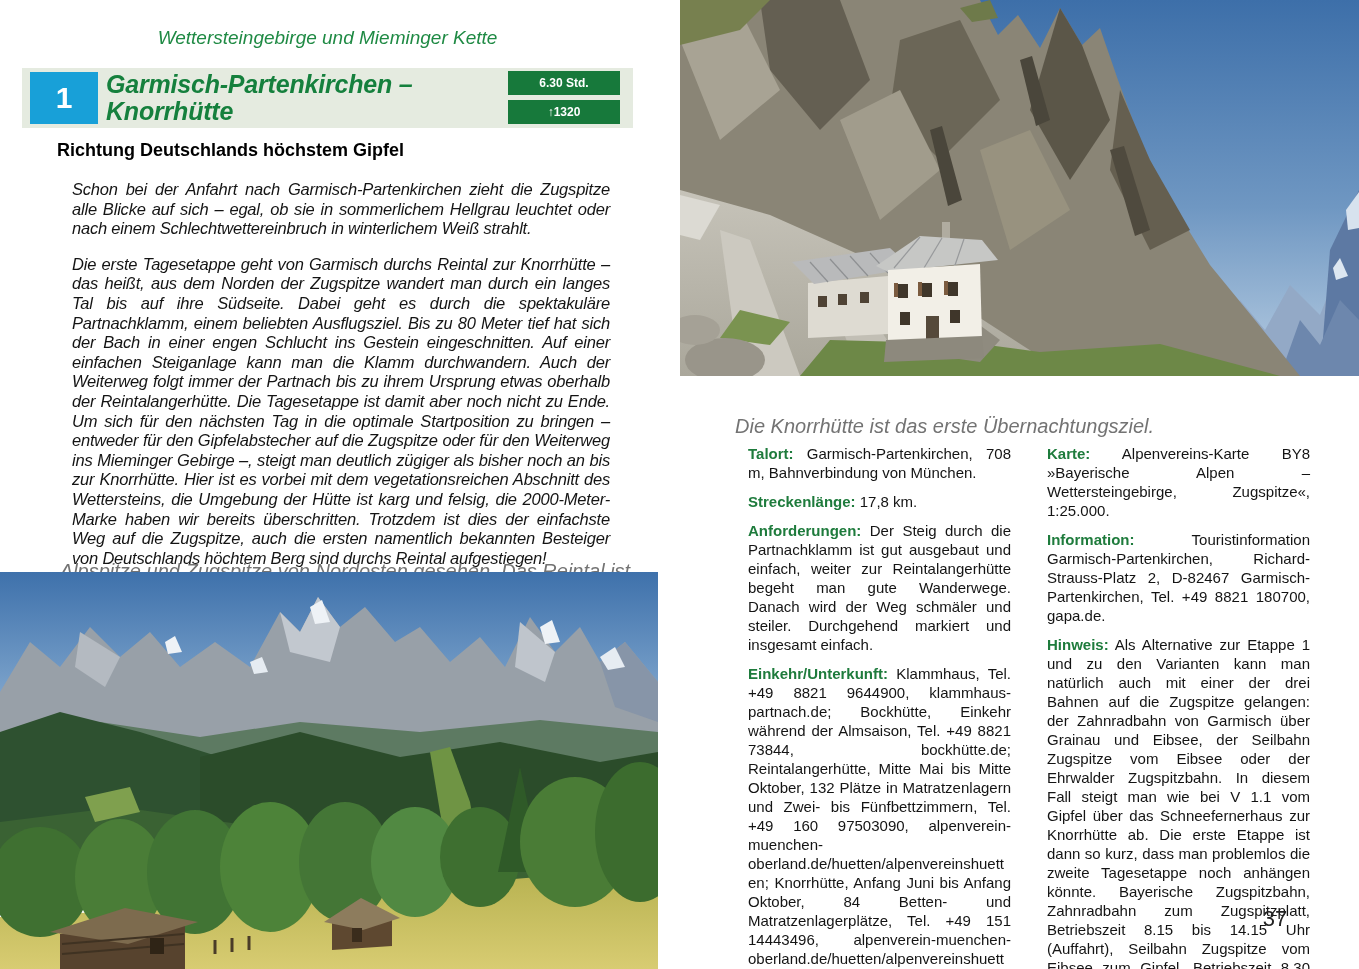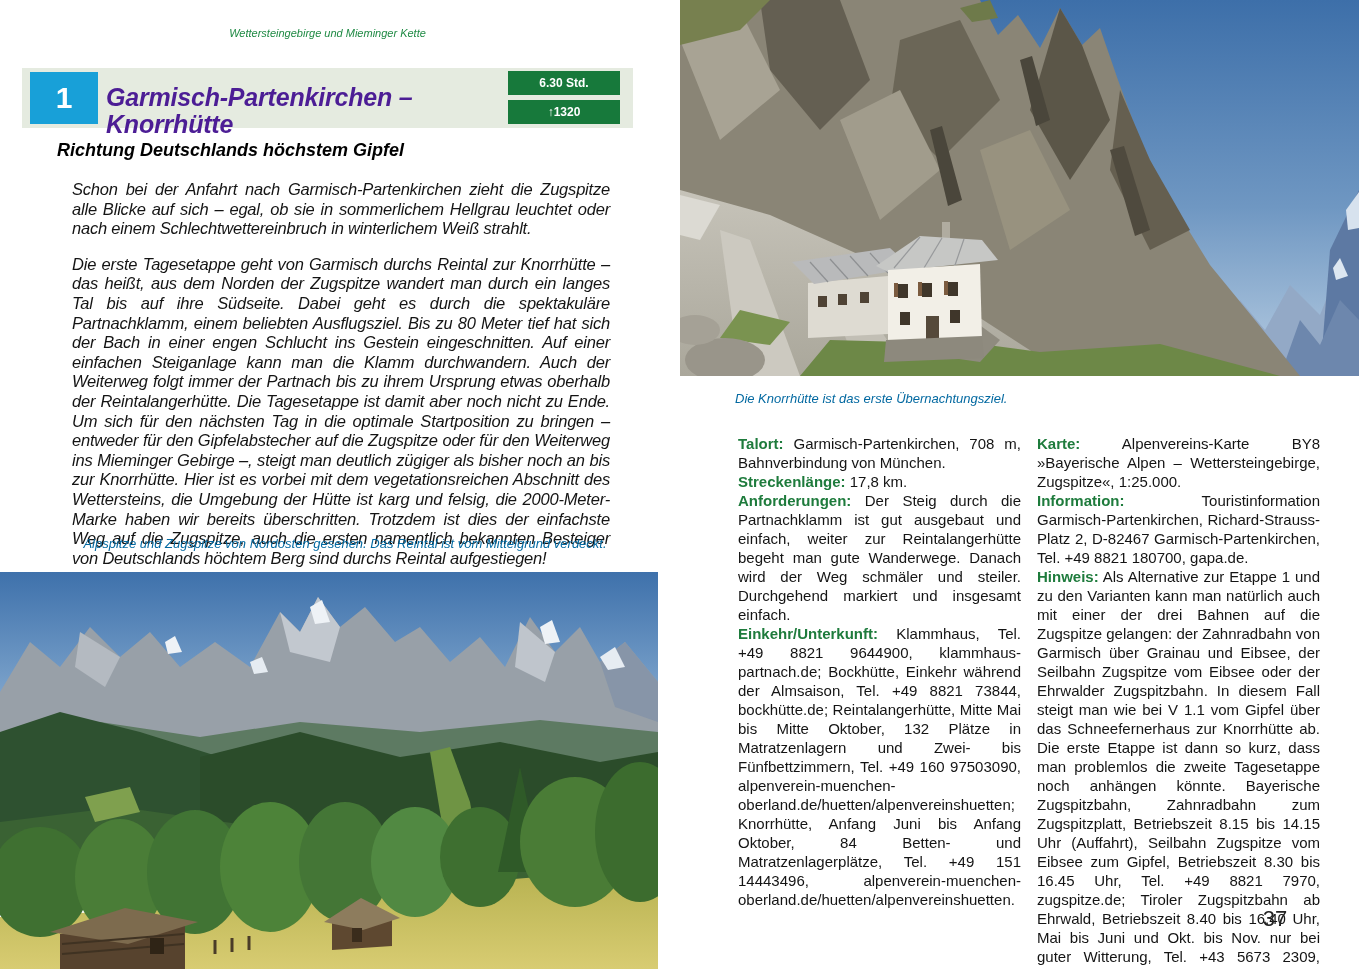--- a/index.html
+++ b/index.html
@@ -2,55 +2,55 @@
 <html lang="de"><head>
 <meta charset="utf-8">
 <style>
   html,body{margin:0;padding:0;background:#ffffff;}
   .page{
     position:relative;width:1359px;height:969px;overflow:hidden;background:#ffffff;
     font-family:"Liberation Sans","DejaVu Sans",sans-serif;color:#111;
   }
   .running-header{
     position:absolute;left:22px;top:27px;width:611px;text-align:center;
-    font-style:italic;font-size:11px;color:#1f8a44;
+    font-style:italic;font-size:19px;color:#1f8a44;
   }
   .titlebar{position:absolute;left:22px;top:68px;width:611px;height:60px;background:#e5ebe0;}
   .route-number{
     position:absolute;left:8px;top:4px;width:68px;height:52px;background:#18a0d8;
     color:#fff;font-size:30px;font-weight:bold;display:flex;align-items:center;justify-content:center;
   }
   .route-title{
-    position:absolute;left:84px;top:16px;font-size:25px;font-weight:bold;font-style:italic;
-    line-height:27px;color:#4c1d95;letter-spacing:-0.2px;white-space:nowrap;
+    position:absolute;left:84px;top:3px;font-size:25px;font-weight:bold;font-style:italic;
+    line-height:27px;color:#15803d;letter-spacing:-0.2px;white-space:nowrap;
   }
   .badges{position:absolute;right:13px;top:3px;width:112px;}
   .badge{
     height:24px;background:#17793b;color:#ffffff;font-weight:bold;font-size:12px;
     display:flex;align-items:center;justify-content:center;margin-bottom:5px;
   }
-  .intro-heading{position:absolute;left:57px;top:140px;font-size:18px;font-weight:bold;font-style:italic;color:#000;}
+  .intro-heading{position:absolute;left:57px;top:140px;font-size:18px;font-weight:bold;color:#000;}
   .intro-text{
     position:absolute;left:56px;top:164px;width:570px;font-size:16.5px;font-style:italic;
     line-height:19.6px;text-align:justify;color:#141414;letter-spacing:-0.2px;
   }
   .intro-text p{margin:16px;}
-  .caption{font-size:13px;font-style:italic;color:#0369a1;}
+  .caption{font-size:20px;font-style:italic;color:#737373;margin-top:24px;}
   .caption-left{position:absolute;left:57px;top:536px;width:576px;text-align:center;}
   .caption-right{position:absolute;left:735px;top:391px;width:580px;}
   .photo{position:absolute;display:block;}
   .photo-left{left:0;top:572px;width:658px;height:397px;}
   .photo-right{left:680px;top:0;width:679px;height:376px;}
   .info-col{
     position:absolute;top:434px;width:283px;font-size:15px;line-height:19px;
     text-align:justify;color:#141414;overflow-wrap:break-word;word-break:break-word;hyphens:auto;
   }
   .info-col-left{left:738px;}
   .info-col-right{left:1037px;}
-  .info-entry{margin:0;}
+  .info-entry{margin:10px;}
   .info-label{color:#1e7b3c;font-weight:bold;}
   .page-number{position:absolute;left:1245px;top:906px;width:60px;text-align:center;font-size:22px;color:#222;}
 </style>
 </head>
 <body>
 
 <div class="page">
 
   <div class="running-header">Wettersteingebirge und Mieminger Kette</div>
 

